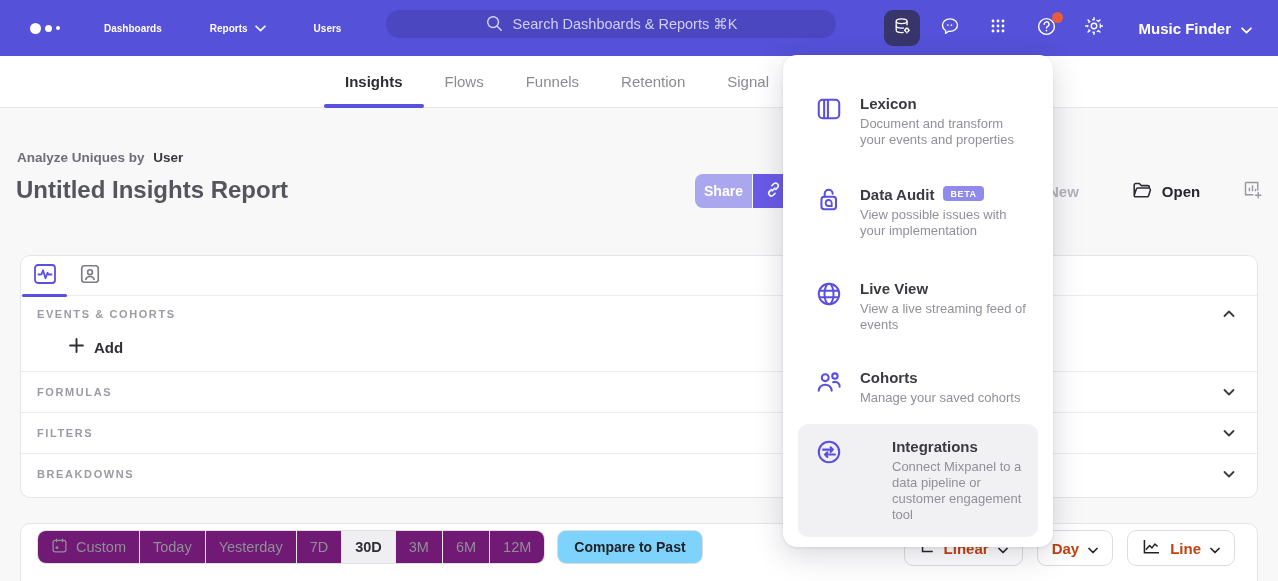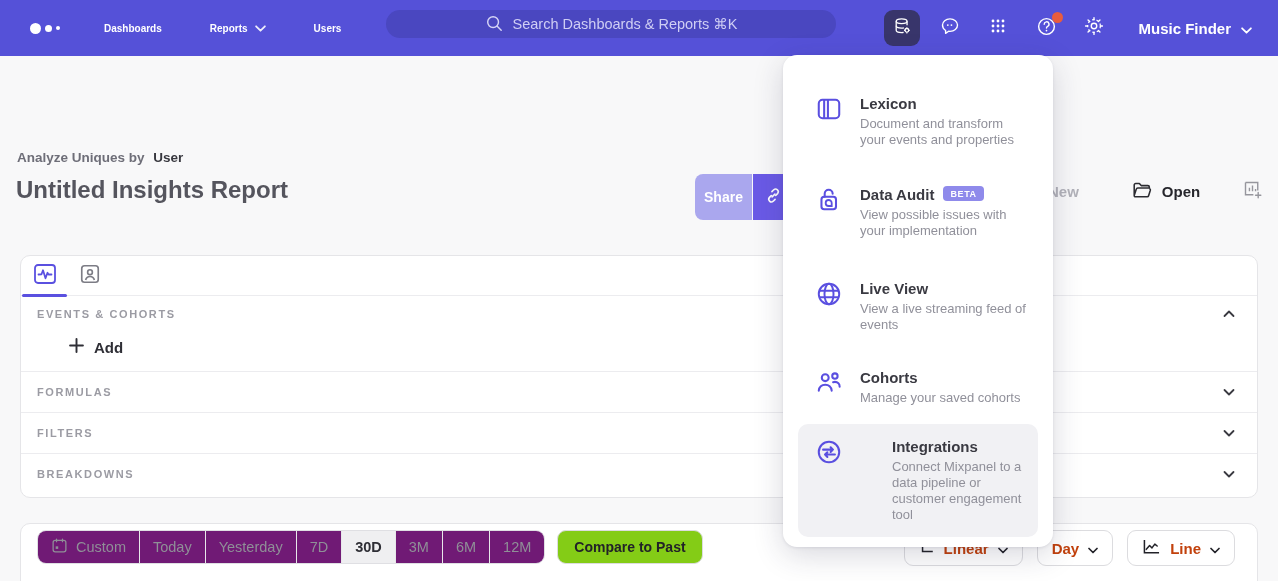--- a/index.html
+++ b/index.html
@@ -29,21 +29,21 @@
   .tab { font-size:15px; color:#8b8b94; display:flex; align-items:center; padding:0 21px; position:relative; cursor:pointer; white-space:nowrap; }
   .tab.active { color:#2e2e35; font-weight:700; }
   .tab.active::after { content:""; position:absolute; left:0; right:0; bottom:-1px; height:4px; background:#5a50e0; border-radius:2px; }
 
   
   .analyze-line { position:absolute; left:17px; top:150px; font-size:13.5px; }
   .analyze-prefix { color:#6e6e78; font-weight:600; }
   .analyze-value { color:#38383f; font-weight:700; margin-left:5px; }
   .report-title { position:absolute; left:16px; top:176px; font-size:24px; font-weight:700; color:#55555e; }
 
-  .share-group { position:absolute; left:695px; top:174px; height:46px; display:flex; }
+  .share-group { position:absolute; left:695px; top:174px; height:34px; display:flex; }
   .share-btn { background:#aaa7ee; color:#fff; font-size:14px; font-weight:700; border:none; border-radius:8px 0 0 8px; width:57px; cursor:pointer; }
   .link-btn { background:#6a5ae6; border:none; border-radius:0 8px 8px 0; width:41px; margin-left:1px; display:flex; align-items:center; justify-content:center; cursor:pointer; }
   .header-actions { position:absolute; left:1040px; top:174px; height:34px; display:flex; align-items:center; }
   .new-label { color:#b2b2b9; font-size:15px; font-weight:600; margin-left:8px; cursor:pointer; }
   .open-btn { display:flex; align-items:center; gap:9px; margin-left:52px; color:#26262c; font-size:15px; font-weight:700; cursor:pointer; }
   .addchart-btn { margin-left:42px; cursor:pointer; display:flex; }
 
   
   .qpanel { position:absolute; left:20px; top:255px; width:1238px; height:243px; background:#fff; border:1px solid #e5e5e8; border-radius:10px; }
   .qtabs { height:40px; border-bottom:1px solid #ececef; display:flex; align-items:center; padding-left:1px; }
@@ -56,21 +56,21 @@
   .qrow { height:41px; border-top:1px solid #ececef; display:flex; align-items:center; justify-content:space-between; padding:0 22px 0 16px; cursor:pointer; }
   .chev-dark { color:#3a3a41; display:flex; }
 
   
   .toolbar { position:absolute; left:20px; top:523px; width:1238px; height:72px; background:#fff; border:1px solid #e5e5e8; border-radius:10px; }
   .toolbar-row { display:flex; align-items:center; margin:6px 0 0 16px; }
   .seg { display:flex; align-items:stretch; height:34px; border:1px solid #dfdfe3; border-radius:9px; overflow:hidden; }
   .seg-item { display:flex; align-items:center; gap:8px; padding:0 13px; font-size:14.5px; color:#8f8f97; border-right:1px solid #e7e7ea; cursor:pointer; background:#701a75; white-space:nowrap; }
   .seg-item:last-child { border-right:none; }
   .seg-item.active { background:#efeff1; color:#2e2e35; font-weight:700; }
-  .compare-btn { height:34px; margin-left:12px; border:1px solid #dcdcdf; border-radius:9px; background:#84cc16; padding:0 16px; font-size:14px; font-weight:700; color:#222228; cursor:pointer; }
+  .compare-btn { height:34px; margin-left:12px; border:1px solid #dcdcdf; border-radius:9px; background:#7dd3fc; padding:0 16px; font-size:14px; font-weight:700; color:#222228; cursor:pointer; }
   .toolbar-right { position:absolute; right:22px; top:6px; display:flex; gap:14px; }
   .tb-btn { height:36px; border:1px solid #dcdcdf; border-radius:9px; background:#fff; display:flex; align-items:center; gap:9px; padding:0 14px; font-size:15px; font-weight:700; color:#c2410c; cursor:pointer; }
 
   
   .menu { position:absolute; left:783px; top:55px; width:270px; height:492px; background:#fff; border-radius:14px; box-shadow:0 8px 30px rgba(40,40,70,.18), 0 1px 3px rgba(40,40,70,.10); padding-top:26px; }
   .menu-item { display:flex; margin:0 15px 10px 15px; padding:14px 12px 14px 6px; border-radius:10px; cursor:pointer; }
   .menu-item.hl { background:#f1f1f4;gap:32px; }
   .mi-icon { width:30px; margin:0 16px 0 10px; flex:none; display:flex; justify-content:center; }
   .mi-title { font-size:15px; font-weight:700; color:#3a3a42; margin-bottom:4px; display:flex; align-items:center; }
   .mi-desc { font-size:13px; color:#90909a; line-height:16px; max-width:178px; }
@@ -159,20 +159,28 @@
       </div>
       <div class="project">
         <span>Music Finder</span>
         <span><svg width="11" height="7" viewBox="0 0 10 6">
               <path d="M1 1l4 4 4-4" fill="none" stroke="#fff" stroke-width="1.6" stroke-linecap="round" stroke-linejoin="round"></path>
             </svg></span>
       </div>
     </div>
   </header>
 
+  <div class="tabbar">
+    <div class="tab active">Insights</div>
+    <div class="tab">Flows</div>
+    <div class="tab">Funnels</div>
+    <div class="tab">Retention</div>
+    <div class="tab">Signal</div>
+    <div class="tab">Impact</div>
+  </div>
 
   <div class="analyze-line">
     <span class="analyze-prefix">Analyze Uniques by</span>
     <span class="analyze-value">User</span>
   </div>
   <h1 class="report-title">Untitled Insights Report</h1>
 
   <div class="share-group">
     <button class="share-btn">Share</button>
     <button class="link-btn">

